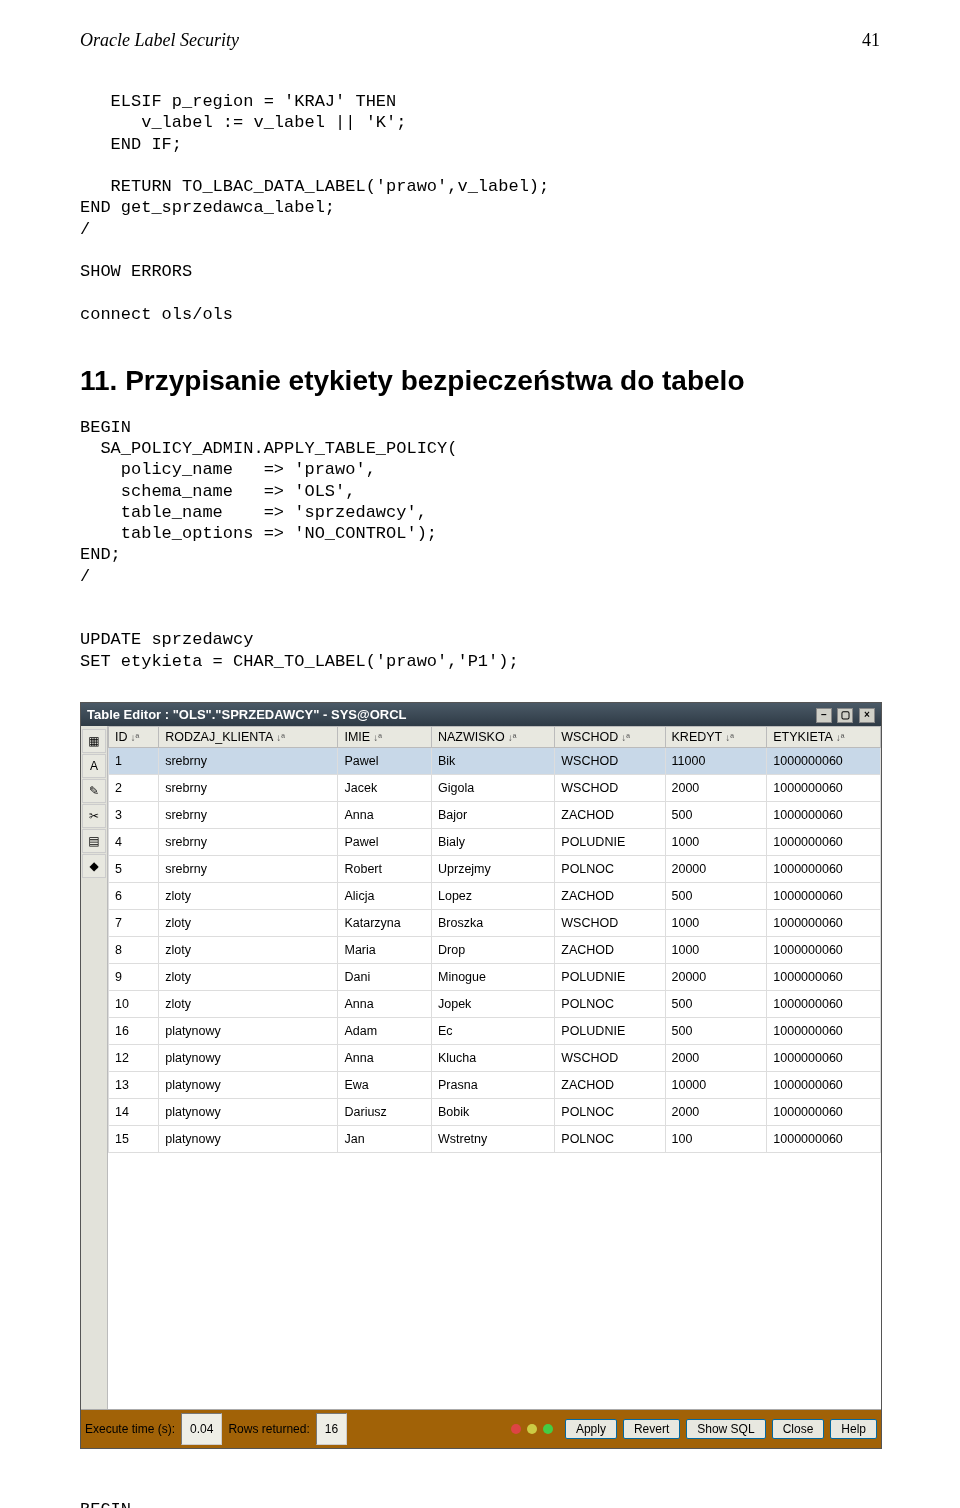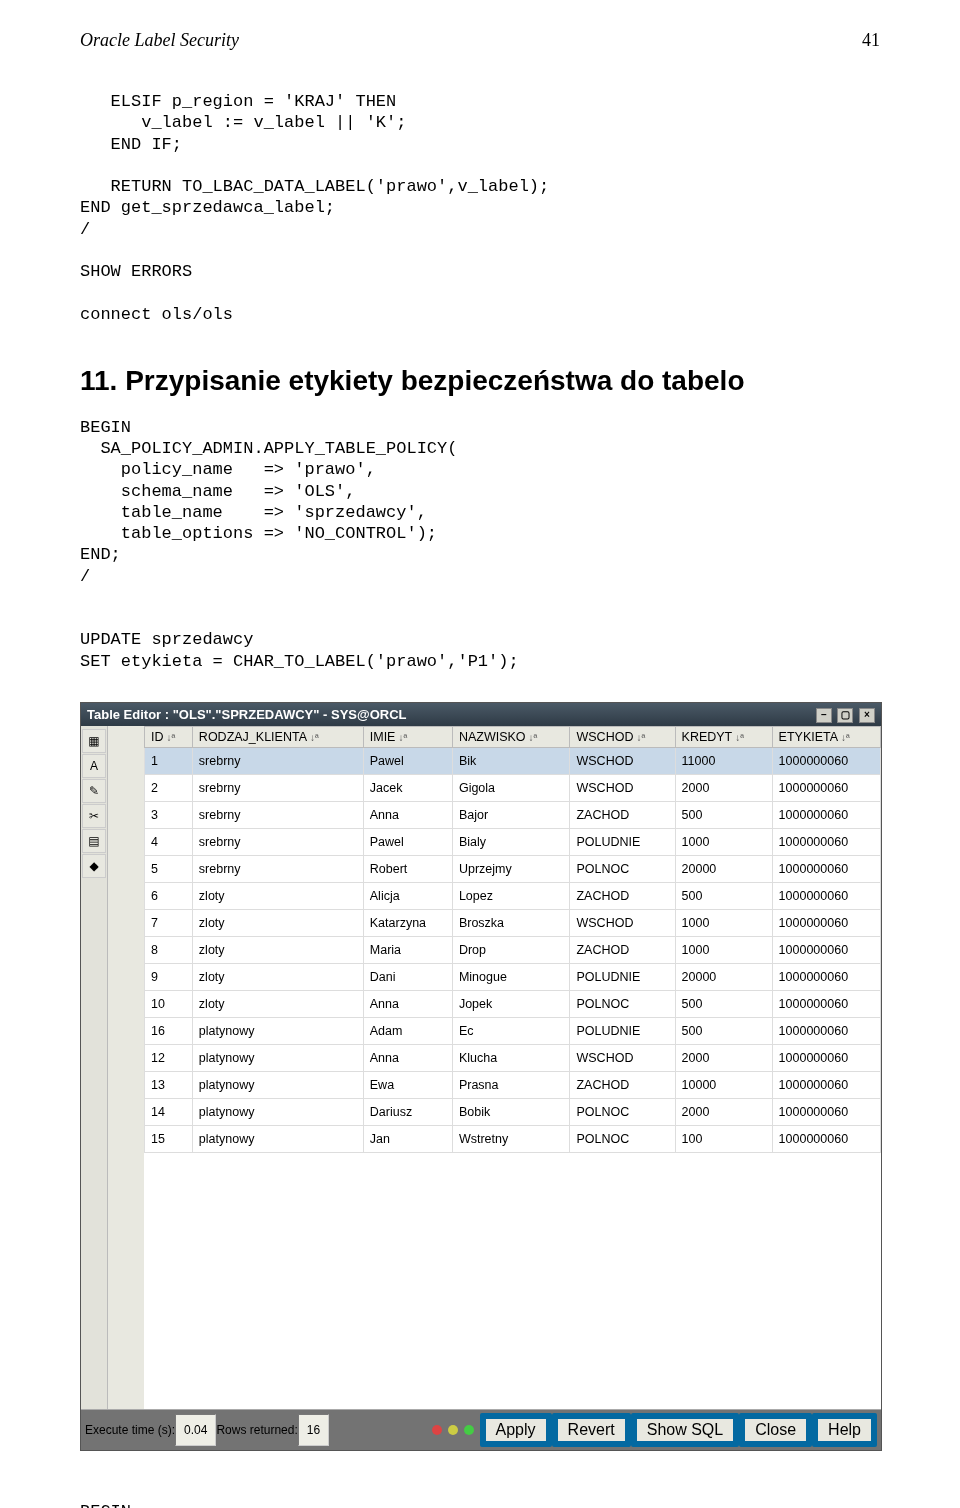--- a/index.html
+++ b/index.html
@@ -80,21 +80,20 @@
     background: #e8e8e0;
     border: 1px solid #ccc;
     display: flex;
     align-items: center;
     justify-content: center;
     font-size: 12px;
   }
   .te-main {
     flex: 1;
     overflow: hidden;
-    margin-left: 36px;
   }
   table.data {
     border-collapse: collapse;
     width: 100%;
     font-size: 12.5px;
     background: #fff;
   }
   table.data th {
     background: #e8e8e0;
     border: 1px solid #bbb;
@@ -116,39 +115,40 @@
   tbody tr.sel td {
     background: #c8d8e8;
   }
   tbody tr.blank td {
     background: #fff;
     height: 250px;
     border: none;
     border-top: 1px solid #ddd;
   }
   .te-status {
-    background: #737373;
+    background: #a16207;
     border-top: 1px solid #aaa;
     padding: 3px 4px;
     display: flex;
     align-items: center;
+    gap: 6px;
     font-size: 12px;
   }
   .te-status .cell {
     background: #eeeee6;
     border: 1px inset #ccc;
     padding: 8px 8px;
   }
   .te-status .spacer { flex: 1; }
   .te-status button {
     font-family: Tahoma, Arial, sans-serif;
-    font-size: 16px;
+    font-size: 12px;
     padding: 2px 10px;
     background: #e8e8e0;
-    border: 6px solid #0369a1;
+    border: 1px solid #0369a1;
     border-radius: 2px;
   }
   .te-status .dots {
     display: flex;
     gap: 6px;
     padding: 0 6px;
   }
   .te-status .dots span {
     width: 10px;
     height: 10px;

